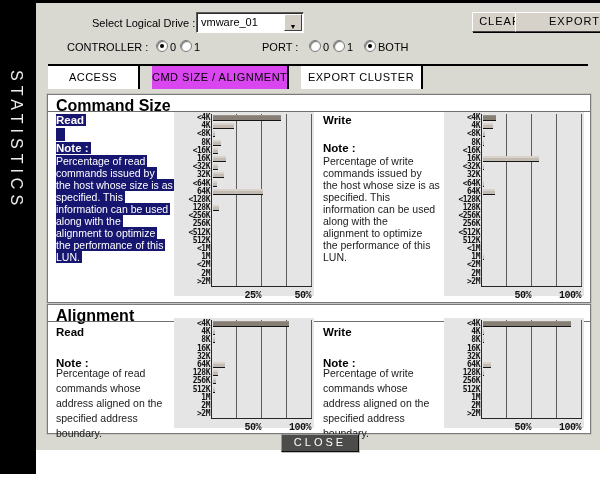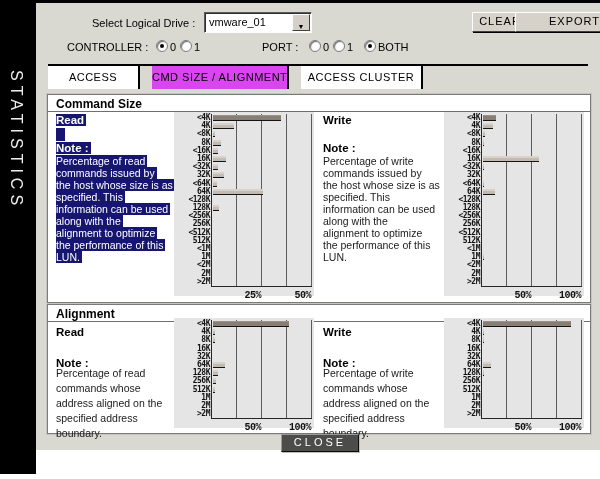--- a/index.html
+++ b/index.html
@@ -8,21 +8,21 @@
 
   .top-strip{position:absolute;left:0;top:0;width:600px;height:3px;background:#000;}
   .sidebar{position:absolute;left:0;top:0;width:36px;height:474px;background:#000;}
   .sidebar-title{position:absolute;left:7px;top:70px;color:#ededed;font-size:16px;letter-spacing:5px;
     writing-mode:vertical-rl;text-orientation:mixed;}
 
   .main{position:absolute;left:36px;top:3px;width:564px;height:447px;background:#d9d9d2;}
 
   
   .select-label{position:absolute;left:56px;top:14px;font-size:11px;color:#000;}
-  .combo{position:absolute;left:168px;top:9px;width:106px;height:19px;background:#fff;
+  .combo{position:absolute;left:160px;top:9px;width:106px;height:19px;background:#fff;
     border-top:1px solid #5a5a5a;border-left:1px solid #5a5a5a;border-bottom:1px solid #fdfdfd;border-right:1px solid #fdfdfd;
     box-shadow:inset 1px 1px 0 #2f2f2f;}
   .combo-value{position:absolute;left:4px;top:3px;font-size:11px;color:#000;white-space:nowrap;}
   .combo-btn{position:absolute;right:1px;top:1px;width:16px;height:15px;background:#d4d0c8;text-align:center;
     border-top:1px solid #fff;border-left:1px solid #fff;border-right:1px solid #404040;border-bottom:1px solid #404040;}
   .combo-arrow{font-size:7px;line-height:15px;color:#000;}
   .btn{position:absolute;top:9px;height:18px;background:#d6d2ca;font-size:11px;letter-spacing:1px;color:#000;
     text-align:center;line-height:17px;
     border:1px solid;border-color:#ffffff #404040 #404040 #ffffff;box-shadow:1px 1px 0 #000;}
   .btn-clear{left:436px;width:54px;}
@@ -40,21 +40,21 @@
   .tabs{position:absolute;left:12px;top:61px;width:540px;height:25px;border-top:2px solid #000;display:flex;gap:12px;}
   .tab{height:23px;line-height:23px;text-align:center;font-size:11px;letter-spacing:0.5px;color:#000;
     background:#fff;border-right:2px solid #000;white-space:nowrap;}
   .tab.selected{background:#d946ef;}
   .t0{width:90px;}.t1{width:135px;}.t2{width:81px;}.t3{width:120px;}
 
   
   .panel{position:absolute;left:11px;width:542px;background:#fff;border:1px solid #7a7a7a;box-shadow:0 0 0 1px #c6c6c0;}
   .panel-cmd{top:91px;height:207px;}
   .panel-align{top:301px;height:128px;}
-  .panel-title{position:absolute;left:8px;top:2px;font-size:12px;font-weight:bold;color:#000;}
+  .panel-title{position:absolute;left:8px;top:2px;font-size:16px;font-weight:bold;color:#000;}
   .panel-rule{position:absolute;left:0;top:16px;width:100%;height:1px;background:#6f6f6f;}
 
   .heading{position:absolute;font-size:11.5px;font-weight:bold;color:#000;}
   .note-label{position:absolute;font-size:11.5px;font-weight:bold;color:#000;}
   .note-lines{position:absolute;font-size:10.5px;color:#1a1a1a;white-space:nowrap;}
   .note-line{line-height:12px;}
   .panel-align .note-line{line-height:15px;}
   .hl span{background:#161670;color:#fff;display:inline-block;padding-right:2px;}
   .hl-stub{position:absolute;width:9px;height:13px;background:#161670;}
 
@@ -110,21 +110,21 @@
       <span class="radio-caption" style="left:287px">0</span>
       <span class="radio" style="left:297px"></span>
       <span class="radio-caption" style="left:311px">1</span>
       <span class="radio sel" style="left:328px"></span>
       <span class="radio-caption" style="left:342px">BOTH</span>
     </div>
 
     <div class="tabs">
       <div class="tab t0">ACCESS</div>
       <div class="tab t1 selected">CMD SIZE / ALIGNMENT</div>
-      <div class="tab t3">ACCESS CLUSTER</div>
+      <div class="tab t3">EXPORT CLUSTER</div>
     </div>
 
     <div class="panel panel-cmd">
       <div class="panel-title">Command Size</div>
       <div class="panel-rule"></div>
 
       <div class="heading hl" style="left:8px;top:19px"><span>Read</span></div>
       <div class="hl-stub" style="left:8px;top:33px"></div>
       <div class="note-label hl" style="left:8px;top:47px"><span>Note :</span></div>
       <div class="note-lines hl" style="left:8px;top:60px">

